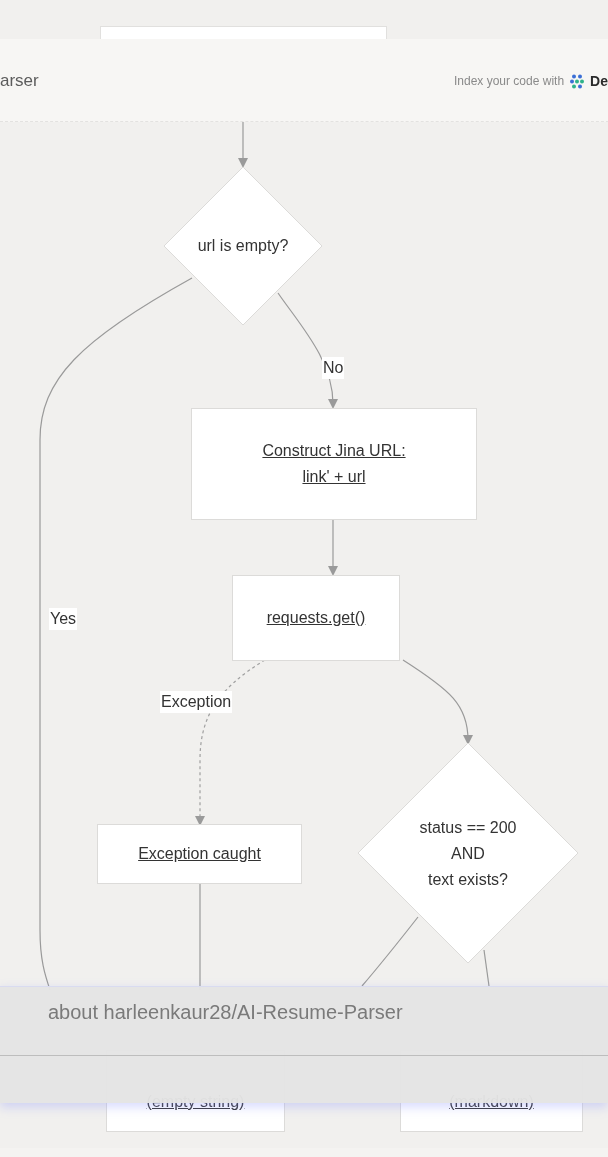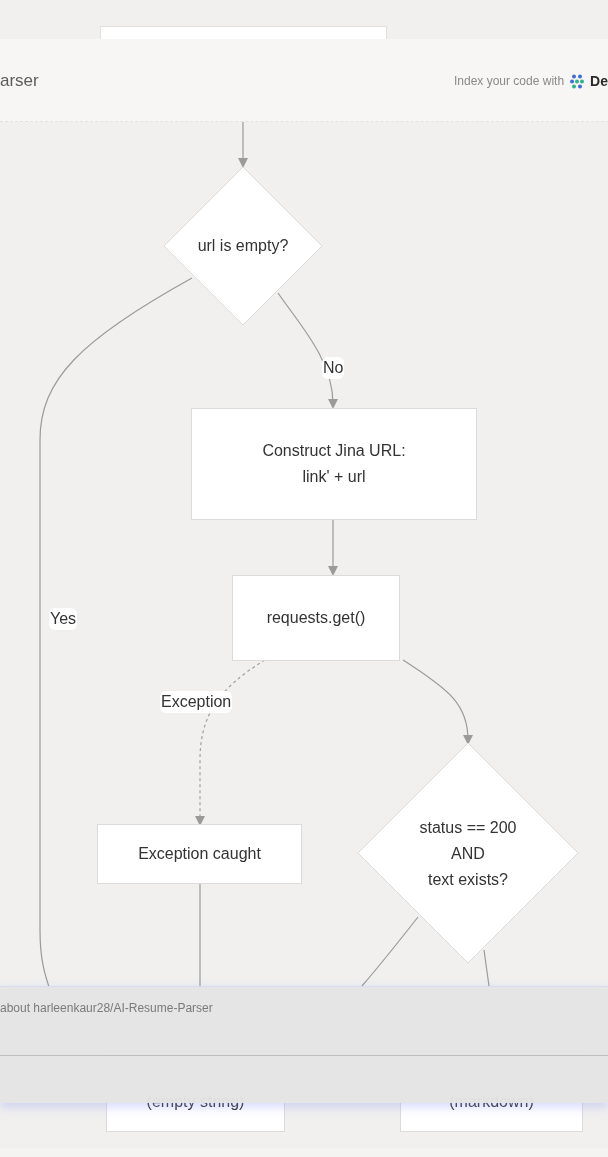--- a/index.html
+++ b/index.html
@@ -28,38 +28,38 @@
     .header .index {
       position:absolute; left:454px; top:34px; font-size:12px; color:#8a8a8a;
       display:flex; align-items:center; white-space:nowrap;
     }
     .header .index .brand { font-weight:bold; color:#2b2b2b; font-size:14px; margin-left:5px;text-align:right; }
     .logo { width:15px; height:15px; margin-left:6px; }
     svg.edges { position:absolute; left:0; top:0; }
     .node {
       position:absolute; background:#fff; border:1px solid #dcdbd9;
       display:flex; align-items:center; justify-content:center; text-align:center;
-      font-size:16px; color:#333; line-height:26px; box-sizing:border-box;
+      font-size:16px; color:#333; line-height:26px; box-sizing:border-box;text-decoration:underline;
     }
     .diamond-label {
       position:absolute; display:flex; align-items:center; justify-content:center;
       text-align:center; font-size:16px; color:#333; line-height:26px;
     }
     .edge-label {
       position:absolute; background:#fff; font-size:16px; color:#333;
-      padding:0 1px; line-height:22px;border-radius:6px;
+      padding:0 1px; line-height:22px;
     }
     .chatbar {
       position:absolute; left:0; top:986px; width:608px; height:116px;
       background:rgba(228,228,228,0.97);
       border-top:1px solid #d9dbf0;
       box-shadow:0 4px 10px rgba(140,150,255,0.35);
     }
     .chatbar .q {
-      position:absolute; left:0; top:14px; font-size:12px; color:#7a7a7a;
+      position:absolute; left:0; top:14px; font-size:20px; color:#7a7a7a;padding-left:48px;
     }
     .chatbar .divider {
       position:absolute; left:0; top:68px; width:608px; height:1px; background:#bdbdbd;
     }
   </style>
 </head>
 <body>
 
 <div class="canvas"></div>
 <div class="topbox"></div>

